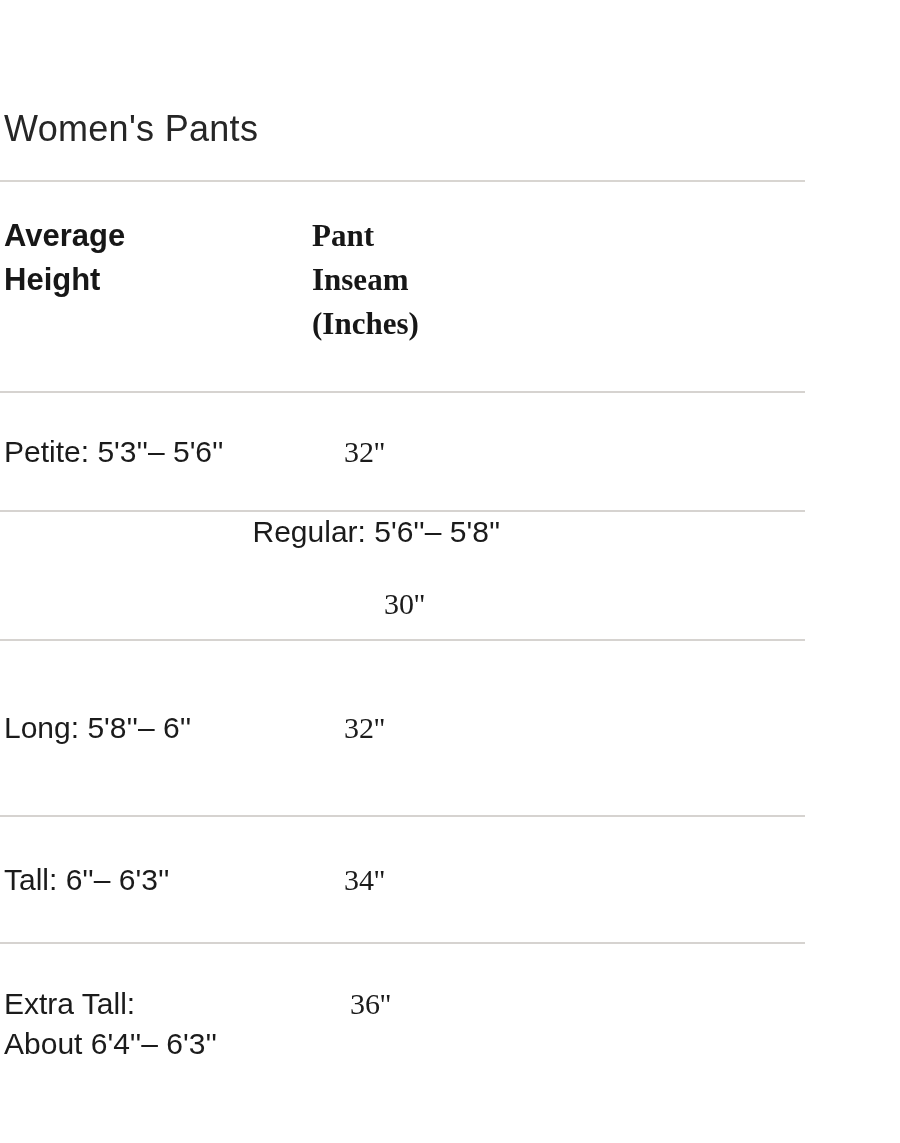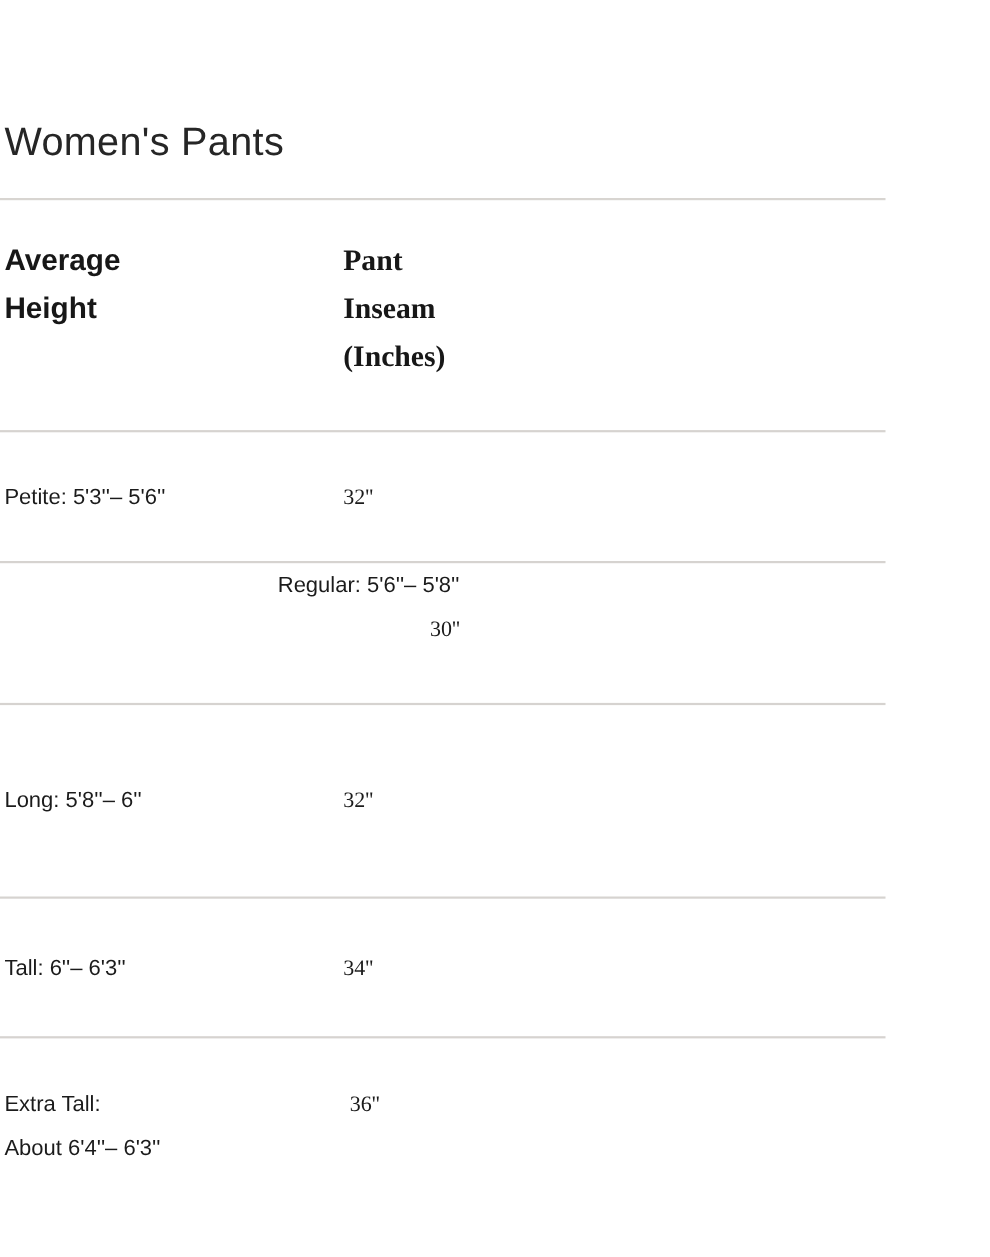--- a/index.html
+++ b/index.html
@@ -36,33 +36,34 @@
   .size-table { width: 100%; }
 
   .table-header-row {
     display: flex;
     align-items: flex-start;
     height: 211px;
     padding-top: 32px;
     border-bottom: 2px solid #d6d3d0;
   }
   .header-cell {
-    font-size: 27px;
+    font-size: 31px;
     font-weight: 700;
     line-height: 44px;
     white-space: pre-line;
     color: #171717;
   }
 
   .table-row {
     display: flex;
     align-items: center;
     border-bottom: 2px solid #d6d3d0;
-    font-size: 20px;
+    font-size: 30px;
     line-height: 40px;
+    gap: 32px;
   }
   .row-1 { height: 119px; }
   .row-2 { height: 129px; flex-direction: column; }
   .row-3 { height: 176px; }
   .row-4 { height: 127px; }
   .row-5 {
     height: 179px;
     border-bottom: none;
     align-items: flex-start;
     padding-top: 40px;

